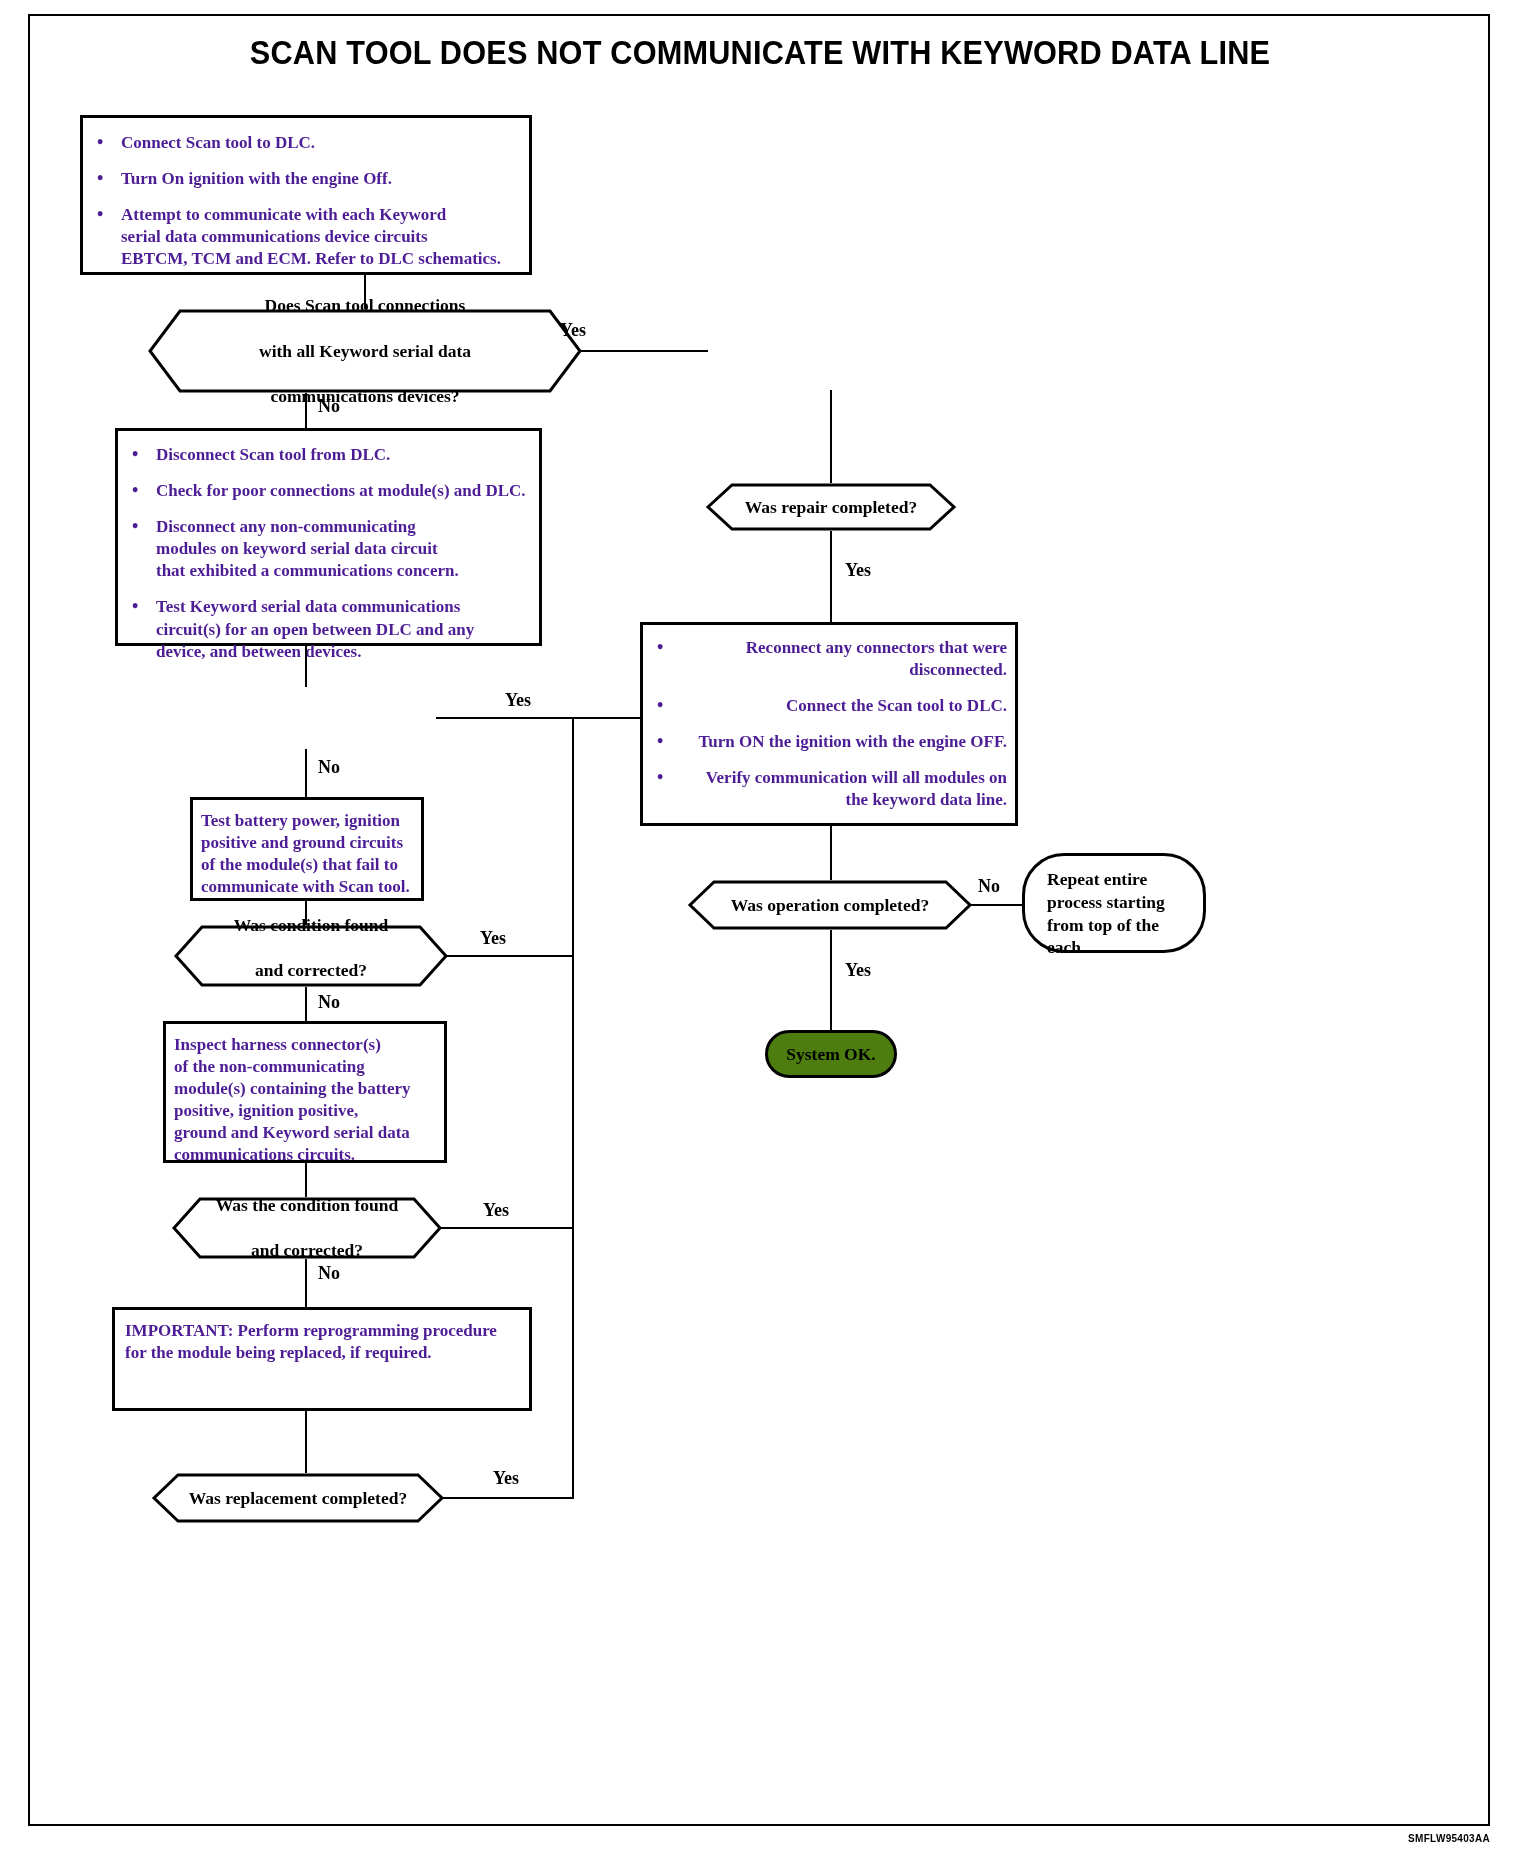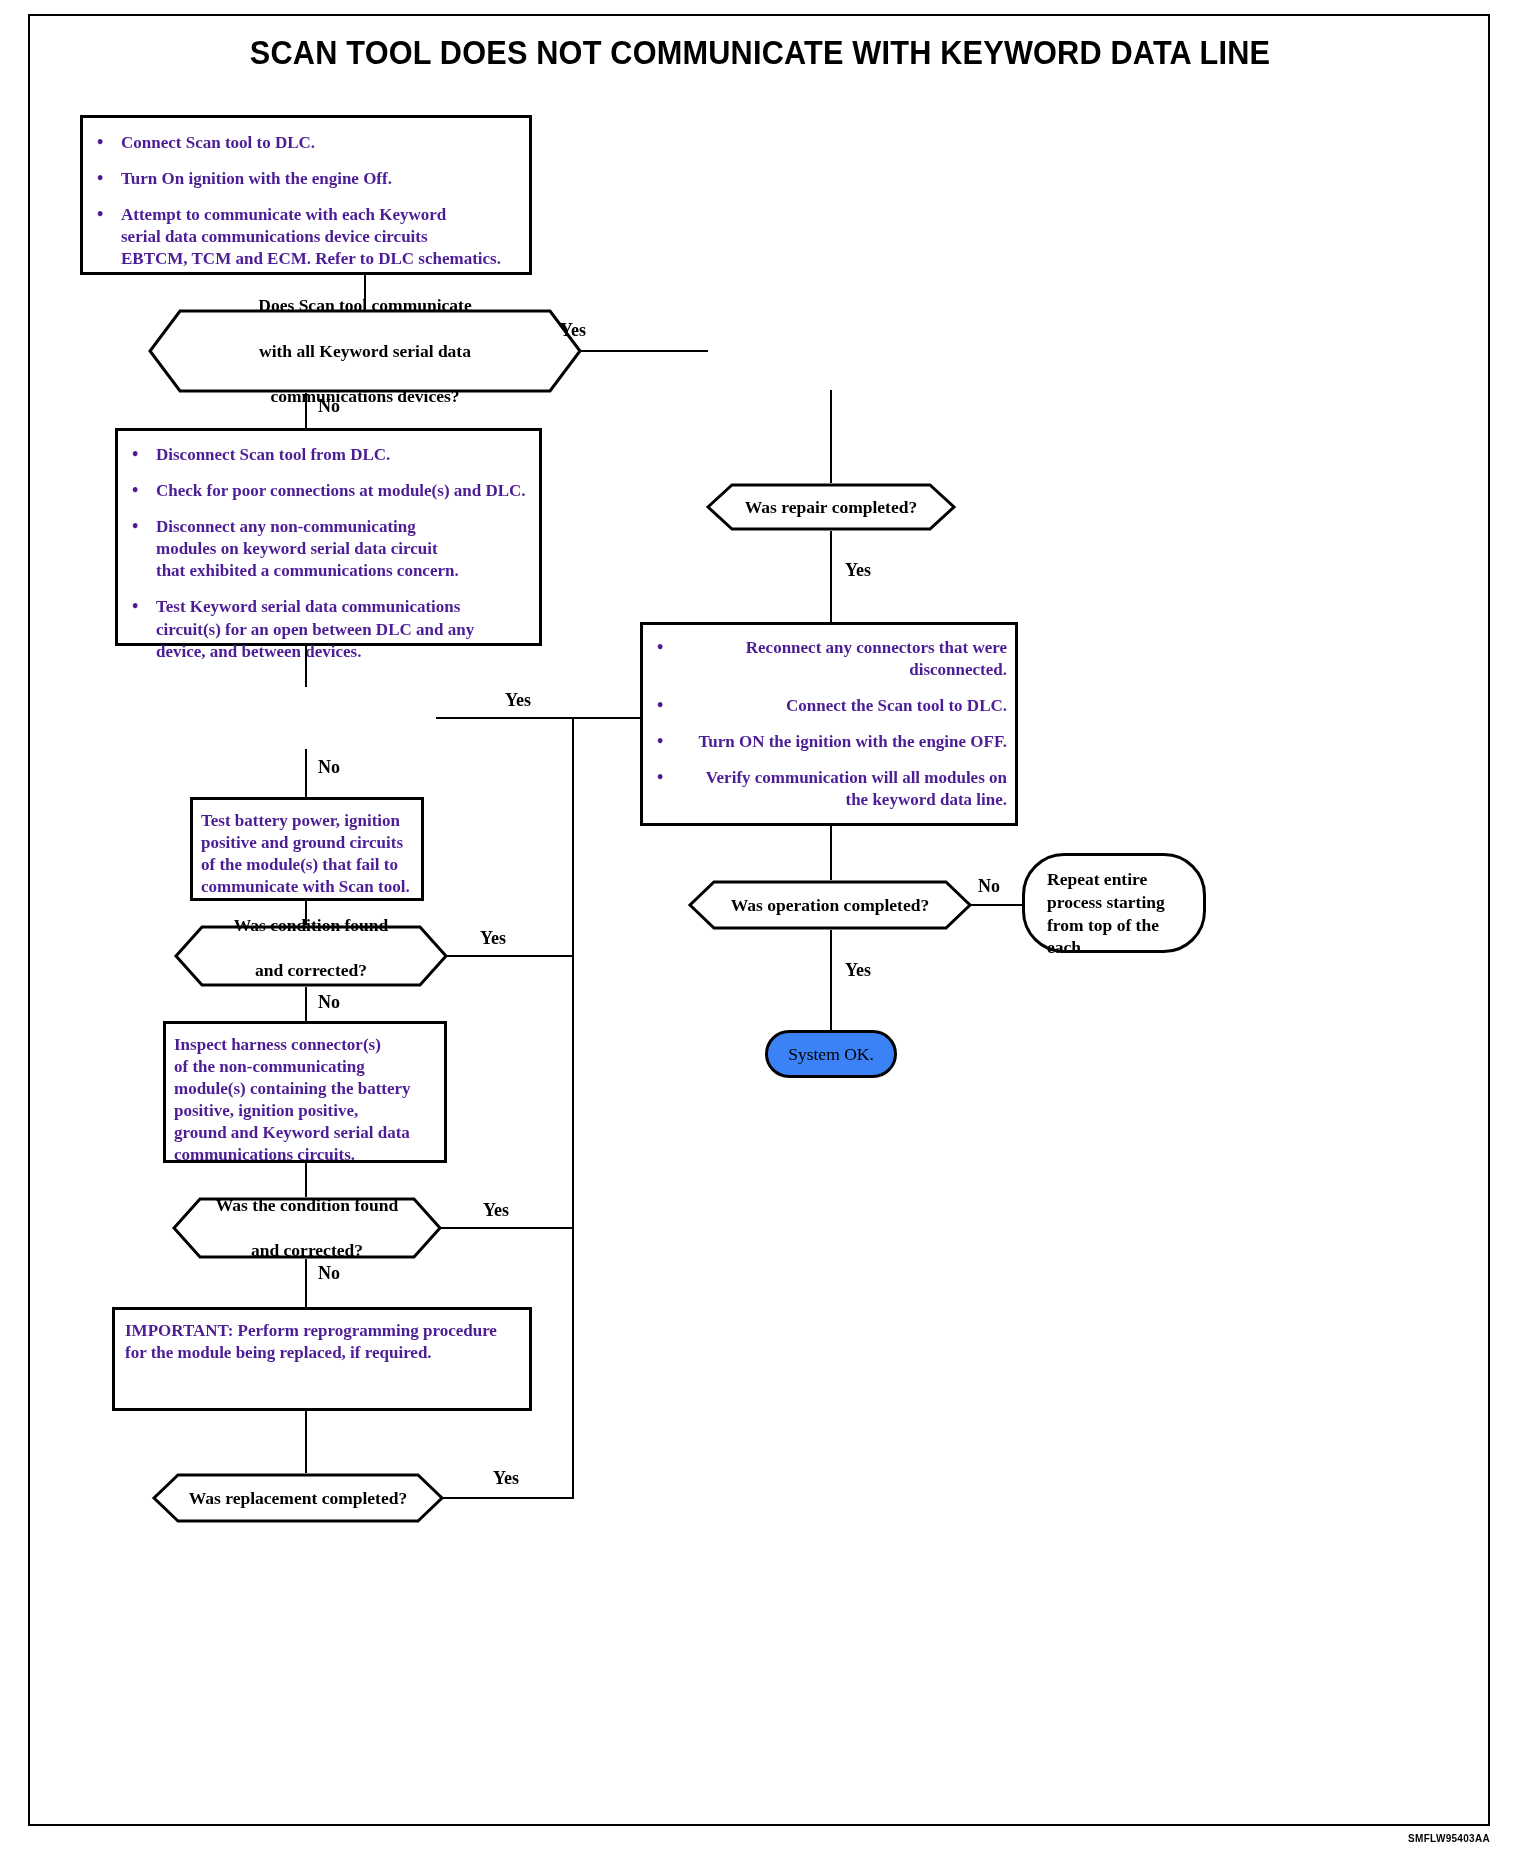--- a/index.html
+++ b/index.html
@@ -15,23 +15,23 @@
   ul.bl{margin:0;padding:0;list-style:none;}
   ul.bl li{position:relative;padding-left:34px;margin:0 0 14px 0;}
   ul.bl li:last-child{margin-bottom:0;}
   ul.bl li::before{content:"\2022";position:absolute;left:10px;top:-1px;font-size:18px;}
   .hex{position:absolute;}
   .hex svg{position:absolute;left:0;top:0;overflow:visible;}
   .hex .ht{position:absolute;left:0;top:0;width:100%;height:100%;display:flex;
            align-items:center;justify-content:center;text-align:center;
            font-weight:700;font-size:17.5px;line-height:1.30;color:#000;}
   .hex .ht span{display:block;}
-  .stad{position:absolute;border:3px solid #000;background:#3b82f6;box-sizing:border-box;
+  .stad{position:absolute;border:3px solid #000;background:#4d7c0f;box-sizing:border-box;
         border-radius:999px;display:flex;align-items:center;justify-content:center;
-        font-weight:400;font-size:17.5px;line-height:1.30;color:#000;text-align:center;}
+        font-weight:700;font-size:17.5px;line-height:1.30;color:#000;text-align:center;}
   .stadL{position:absolute;border:3px solid #000;background:#fff;box-sizing:border-box;
         border-radius:42px;font-weight:700;font-size:17.5px;line-height:1.30;color:#000;}
   .stadL .pad{padding:12px 22px;}
   .ln{position:absolute;background:#000;}
   .lnh{height:2px;}
   .lnv{width:2px;}
   .lbl{position:absolute;font-weight:700;font-size:18px;color:#000;white-space:nowrap;}
   .code{position:absolute;right:30px;bottom:22px;font-family:"Liberation Sans",sans-serif;
         font-weight:700;font-size:10px;color:#000;letter-spacing:0.3px;}
   .imp{font-weight:700;}
@@ -60,21 +60,21 @@
   </div>
 
   <div class="ln lnv" style="left:364px;top:275px;height:34px;"></div>
 
   <div class="hex" style="left:148px;top:309px;width:434px;height:84px;">
     <svg width="434" height="84" viewBox="0 0 434 84">
       <polygon points="32,2 402,2 432,42 402,82 32,82 2,42" fill="#fff" stroke="#000" stroke-width="3"></polygon>
     </svg>
     <div class="ht">
       <span>
-        <span>Does Scan tool communicate</span><br>
+        <span>Does Scan tool connections</span><br>
         <span>with all Keyword serial data</span><br>
         <span>communications devices?</span>
       </span>
     </div>
   </div>
 
   <div class="ln lnh" style="left:580px;top:350px;width:128px;"></div>
   <div class="lbl" style="left:560px;top:320px;">Yes</div>
 
 

